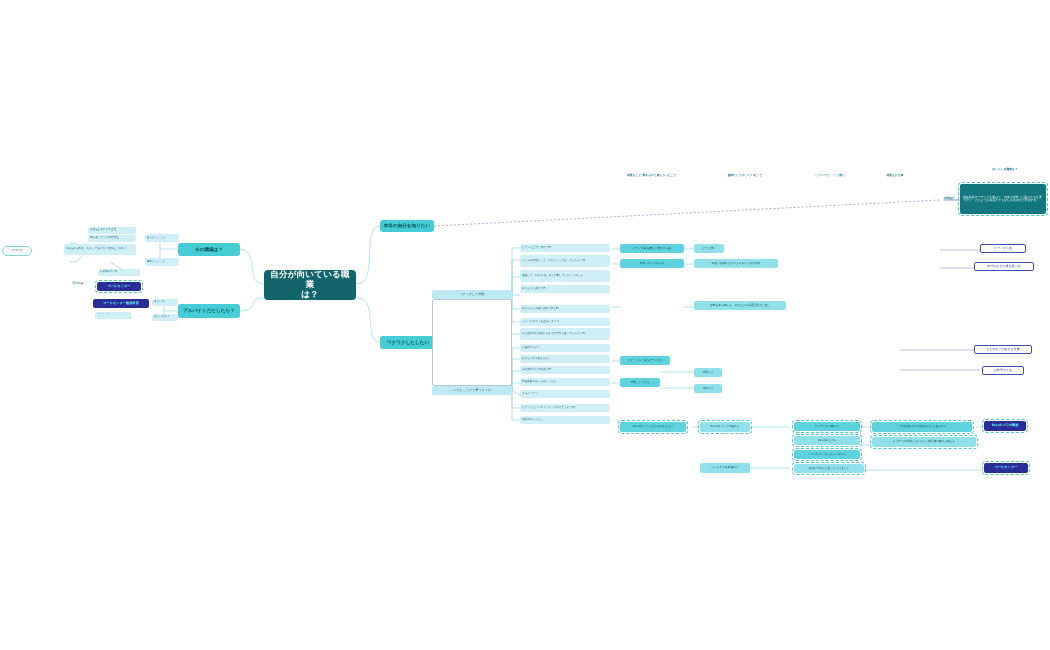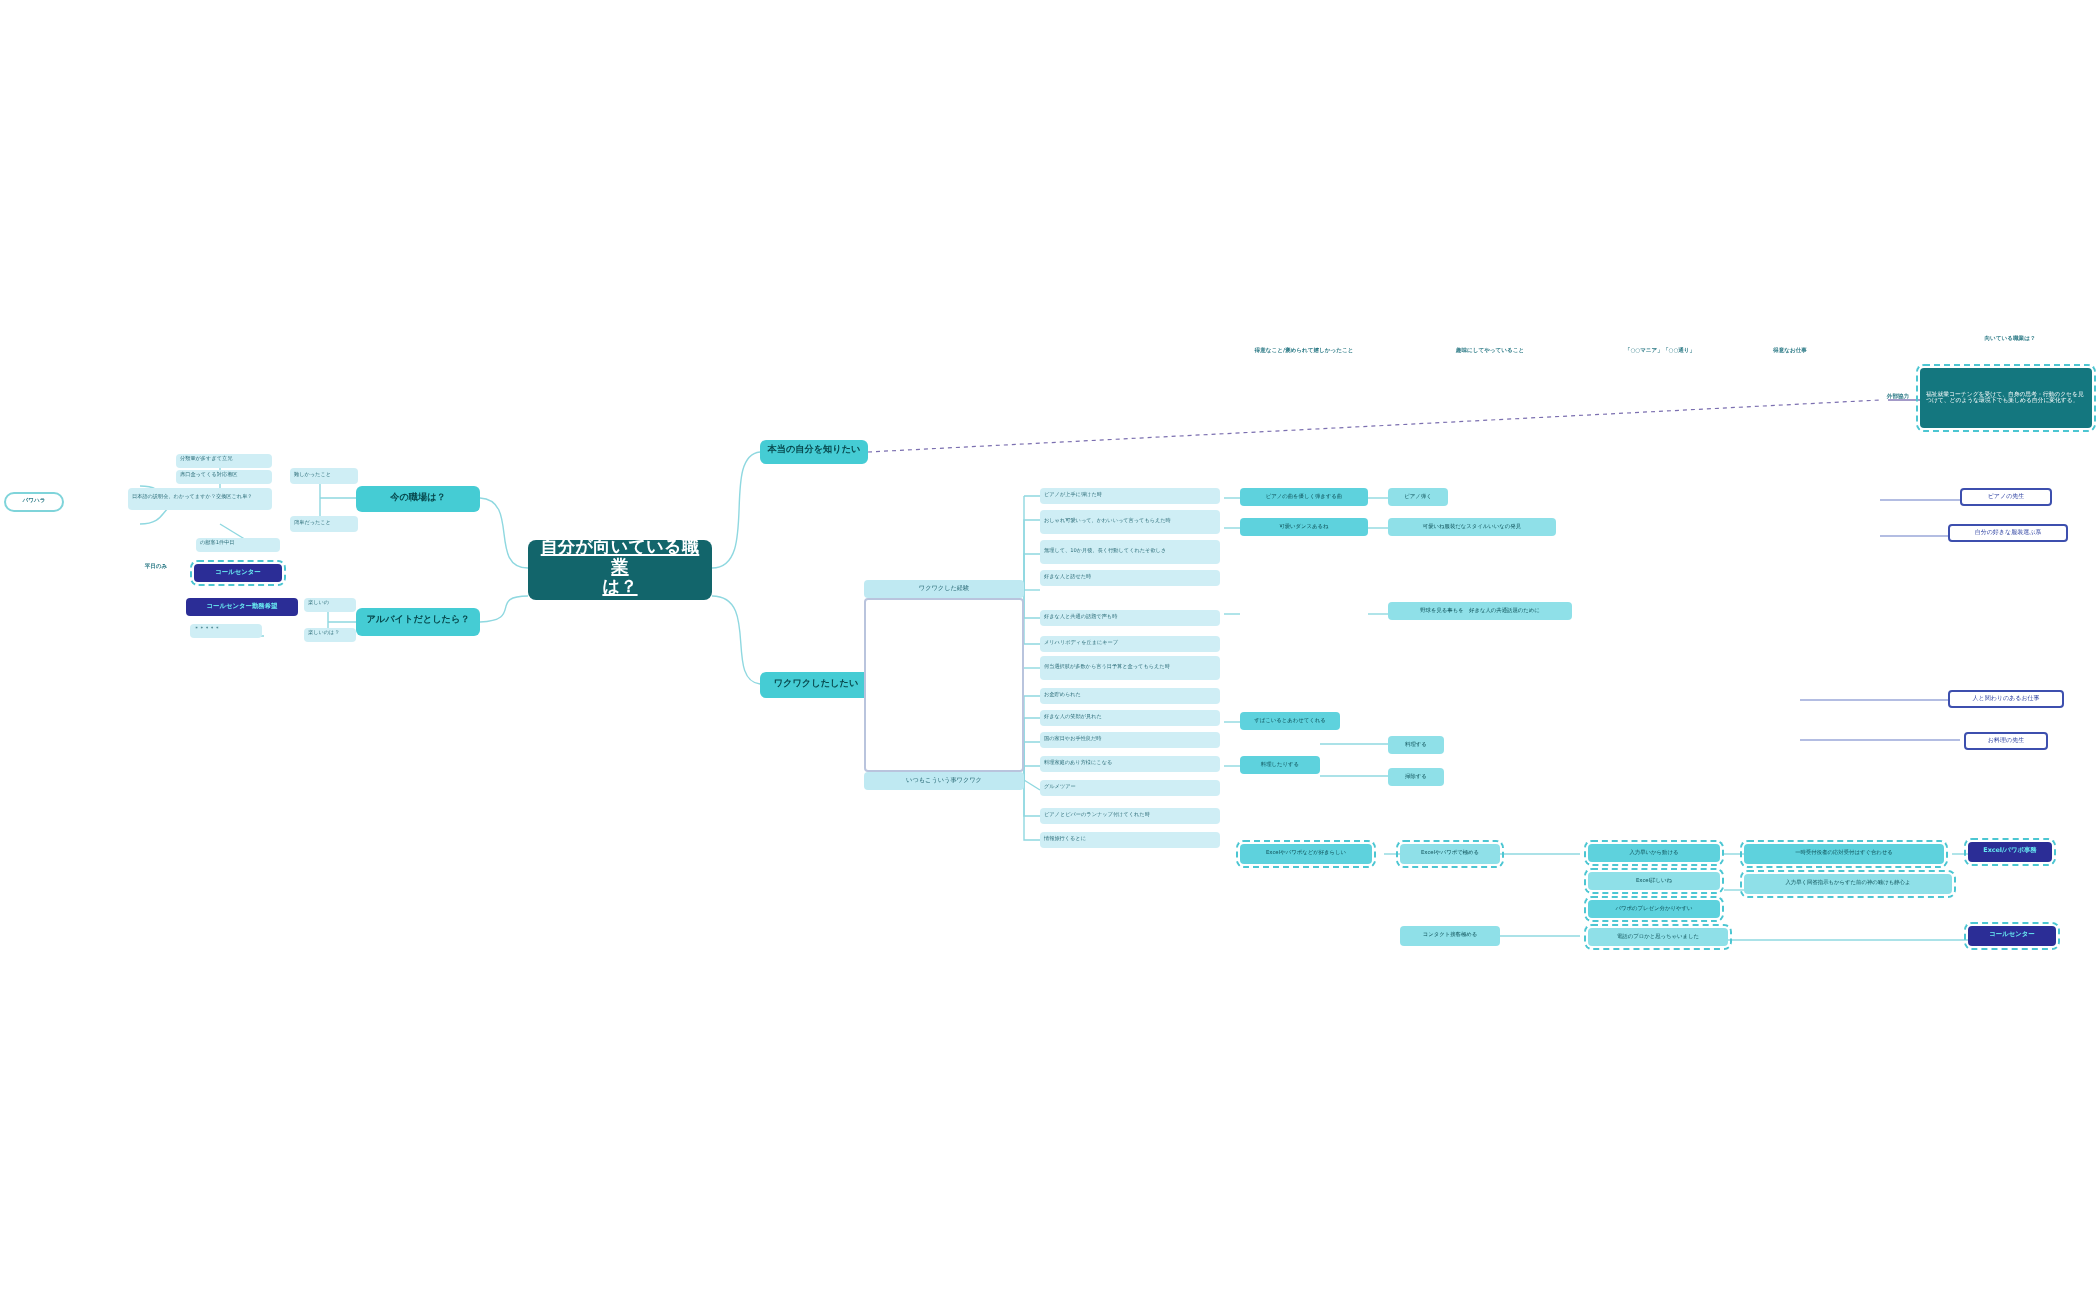--- a/index.html
+++ b/index.html
@@ -95,21 +95,21 @@
     <path d="M862,470 L984,470"></path>
 
     <path d="M940,250 L980,250" stroke="#9aa7d8"></path>
     <path d="M940,268 L980,268" stroke="#9aa7d8"></path>
     <path d="M900,350 L980,350" stroke="#9aa7d8"></path>
     <path d="M900,370 L980,370" stroke="#9aa7d8"></path>
     <path d="M944,200 L960,200" stroke="#7b6fb0"></path>
   </g>
 </svg>
 
-<div class="node n-root" style="left:264px;top:270px;width:92px;height:30px;text-decoration:underline;">自分が向いている職業
+<div class="node n-root" style="left:264px;top:270px;width:92px;height:30px;">自分が向いている職業
 は？</div>
 
 <div class="node n-branch" style="left:178px;top:243px;width:62px;height:13px;">今の職場は？</div>
 <div class="node n-branch" style="left:178px;top:304px;width:62px;height:14px;">アルバイトだとしたら？</div>
 
 <div class="node n-leaf" style="left:145px;top:234px;width:34px;height:8px;">難しかったこと</div>
 <div class="node n-leaf" style="left:145px;top:258px;width:34px;height:8px;">簡単だったこと</div>
 <div class="node n-leaf" style="left:152px;top:299px;width:26px;height:7px;">楽しいの</div>
 <div class="node n-leaf" style="left:152px;top:314px;width:26px;height:7px;">楽しいのは？</div>
 

